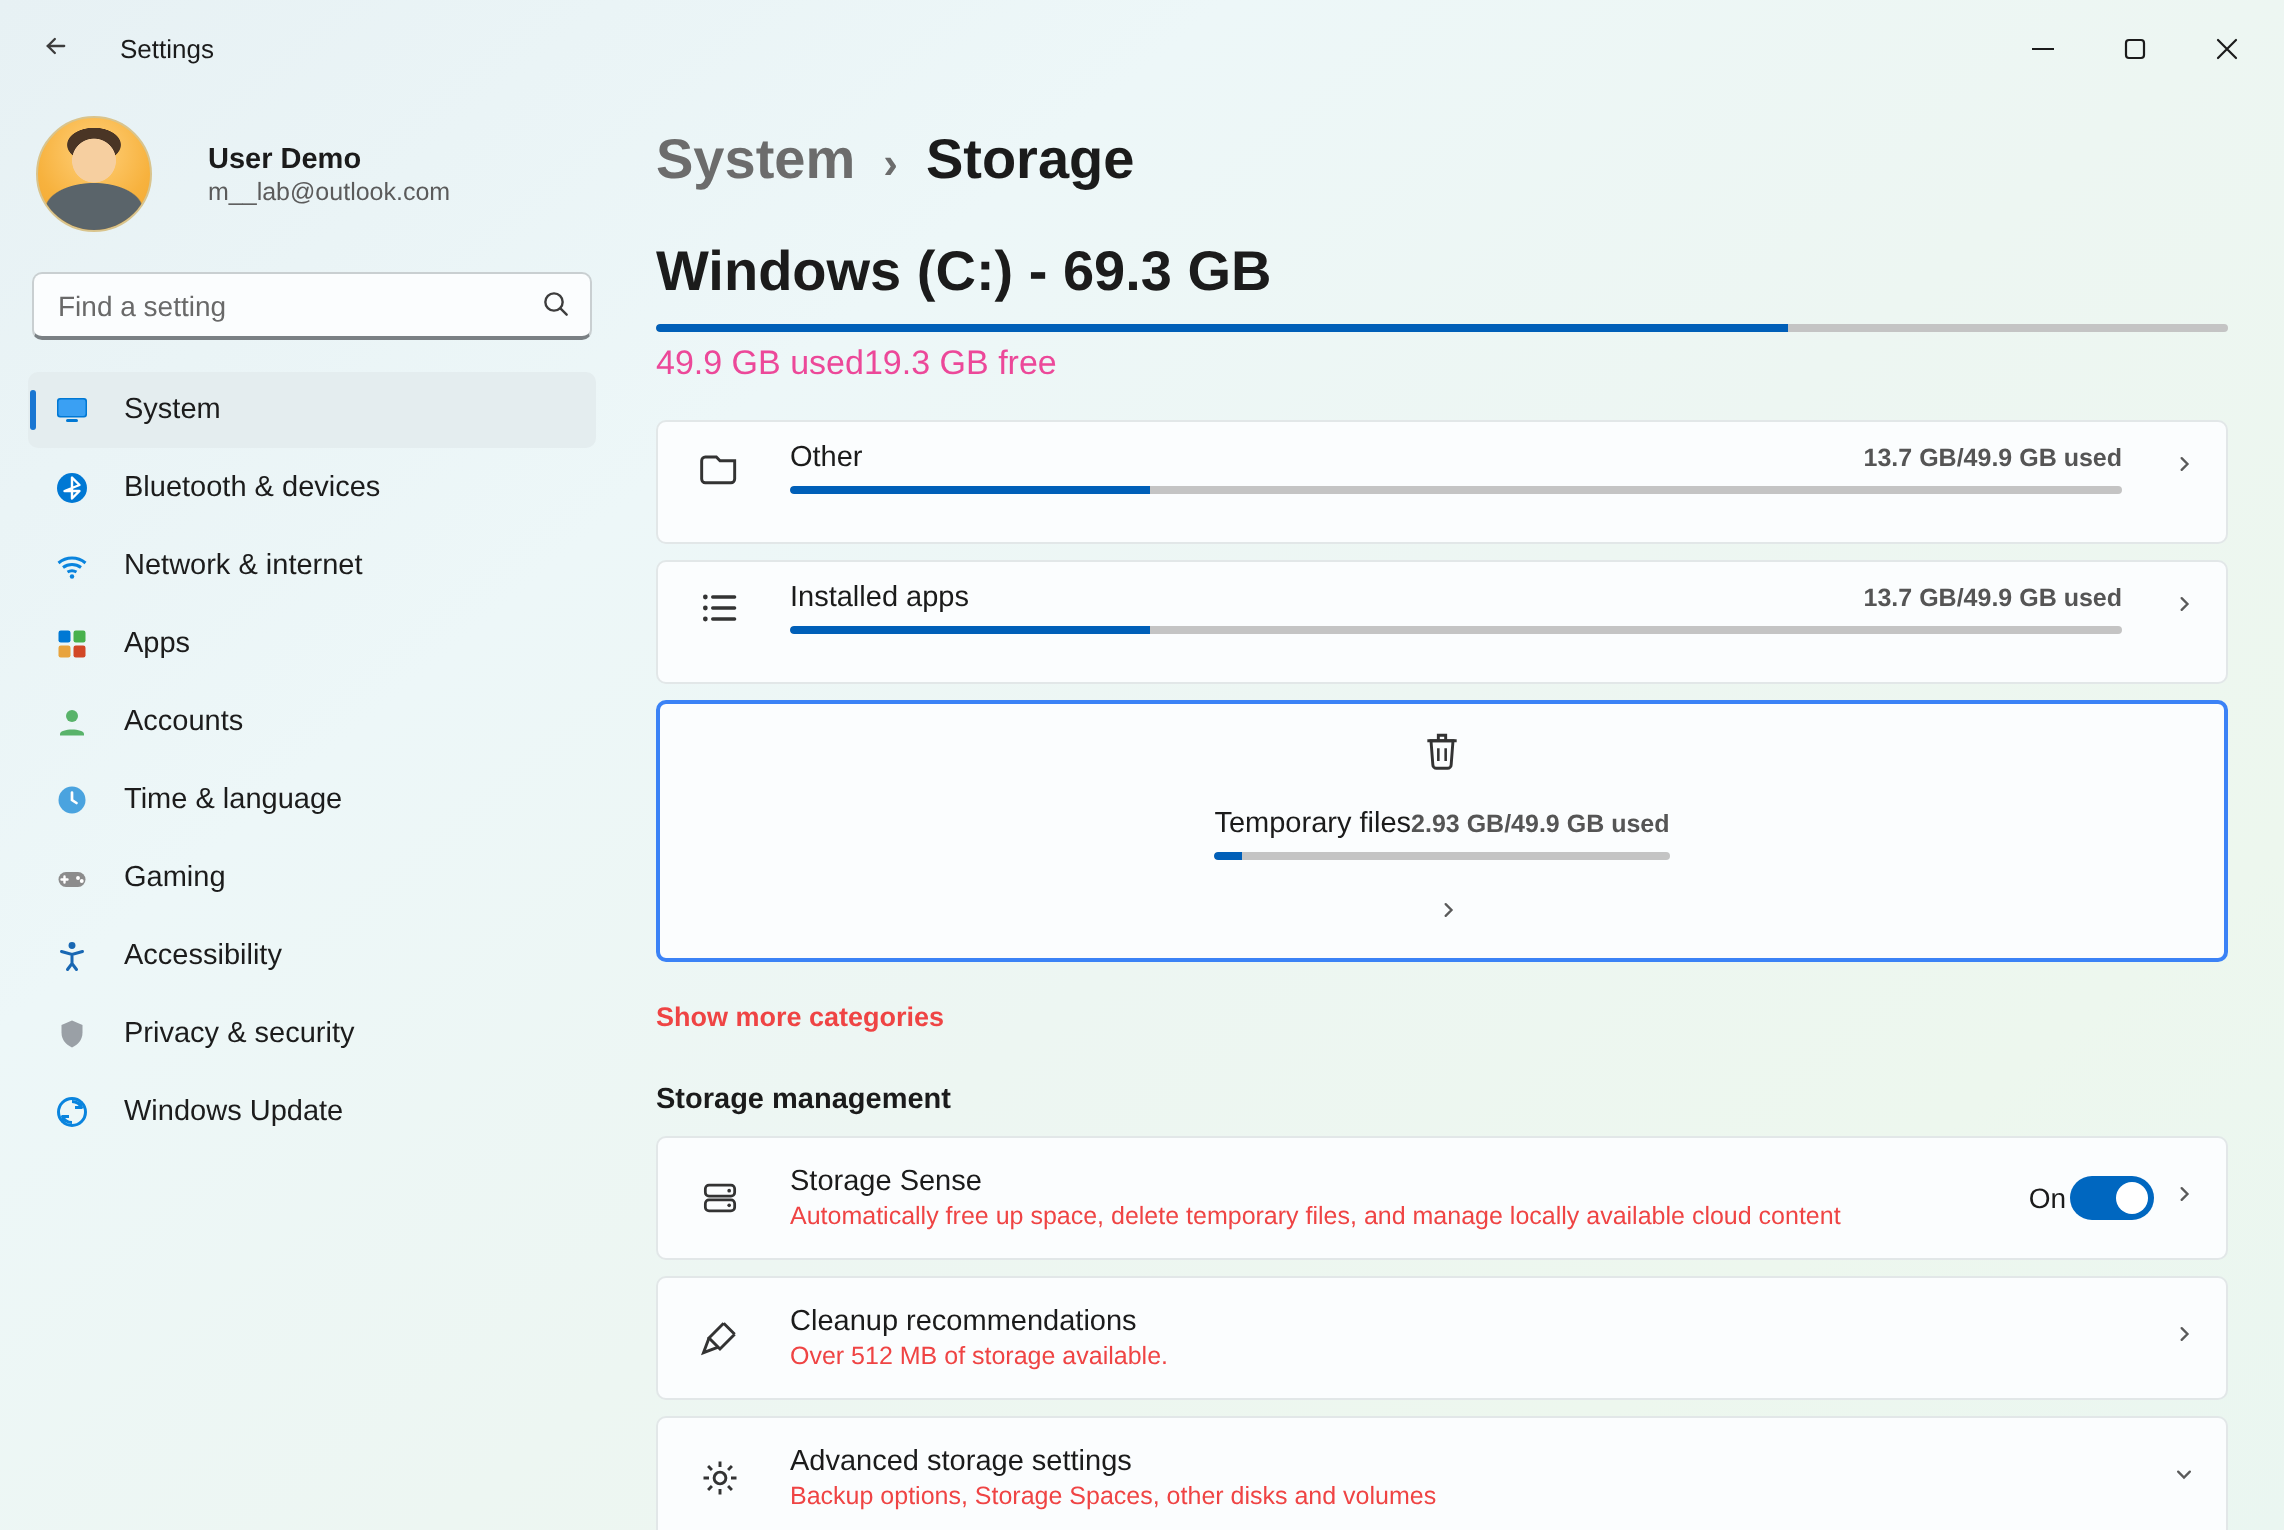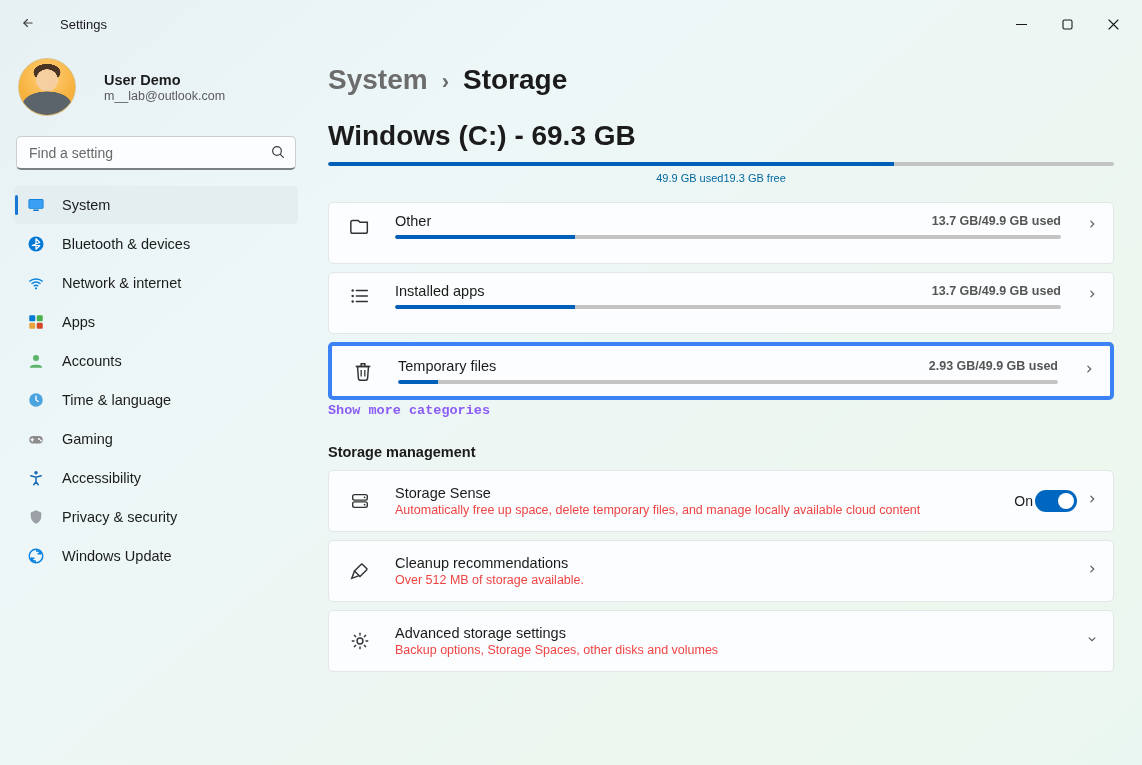--- a/index.html
+++ b/index.html
@@ -57,36 +57,36 @@
   
   .crumb { display:flex; align-items:baseline; gap: 14px; padding-top: 10px; }
   .crumb .c1 { font-size: 28px; font-weight: 600; color: #6c6c6c; }
   .crumb .sep { font-size: 22px; color: #6c6c6c; font-weight: 600; }
   .crumb .c2 { font-size: 28px; font-weight: 600; color: #1b1b1b; }
 
   
   .drive-title { font-size: 28px; font-weight: 600; margin-top: 24px; }
   .drive-bar { position: relative; height: 4px; background: #c4c4c4; border-radius: 2px; margin-top: 10px; overflow: hidden; }
   .drive-bar .fill { position:absolute; left:0; top:0; bottom:0; background:#005fb8; border-radius: 2px 0 0 2px; }
-  .drive-legend { display:flex; justify-content:center; font-size: 11px; color:#0369a1; margin-top: 6px; }
+  .drive-legend { display:flex; justify-content:flex-start; font-size: 17px; color:#ec4899; margin-top: 6px; }
 
   
   .cards { margin-top: 18px; display:flex; flex-direction: column; gap: 8px; }
   .card { background: #fbfdfe; border: 1px solid #e2e7e8; border-radius: 5px; padding: 10px 14px 24px 14px; display:flex; align-items:center; gap: 18px; }
-  .card.highlight { border: 4px solid #3b82f6; padding: 12px 14px; }
+  .card.highlight { border: 2px solid #3b82f6; padding: 12px 14px; flex-direction: column; }
   .cicon { width: 34px; display:flex; justify-content:center; color:#333; }
   .cbody { flex:1; min-width:0; }
   .crow { display:flex; align-items:center; justify-content:space-between; margin-bottom: 6px; }
   .ctitle { font-size: 14.5px; color:#1b1b1b; }
   .cmeta { font-size: 12.5px; color:#555;font-weight:bold; }
   .cbar { height: 4px; background:#c4c4c4; border-radius: 2px; position:relative; overflow:hidden; }
   .cbar .cfill { position:absolute; left:0; top:0; bottom:0; background:#005fb8; border-radius:2px 0 0 2px; }
   .chev { color:#5a5a5a; padding: 0 0 0 6px; }
 
-  .showmore { margin-top: 3px; font-size: 13.5px; color:#8b5cf6; font-weight:600;font-family:Liberation Mono, monospace; }
+  .showmore { margin-top: 20px; font-size: 13.5px; color:#ef4444; font-weight:600; }
 
   .section-h { font-size: 14.5px; font-weight:600; margin-top: 26px; margin-bottom: 10px; }
 
   
   .mcard { background:#fbfdfe; border:1px solid #e2e7e8; border-radius:5px; padding: 14px 14px; display:flex; align-items:center; gap:18px; margin-bottom: 8px; }
   .micon { width:34px; display:flex; justify-content:center; color:#333; }
   .mbody { flex:1; min-width:0; }
   .mtitle { font-size: 14.5px; color:#1b1b1b; }
   .mdesc { font-size: 12.5px; color:#ef4444; margin-top: 2px; max-width: 600px; }
   .mright { display:flex; align-items:center; gap:2px; }

